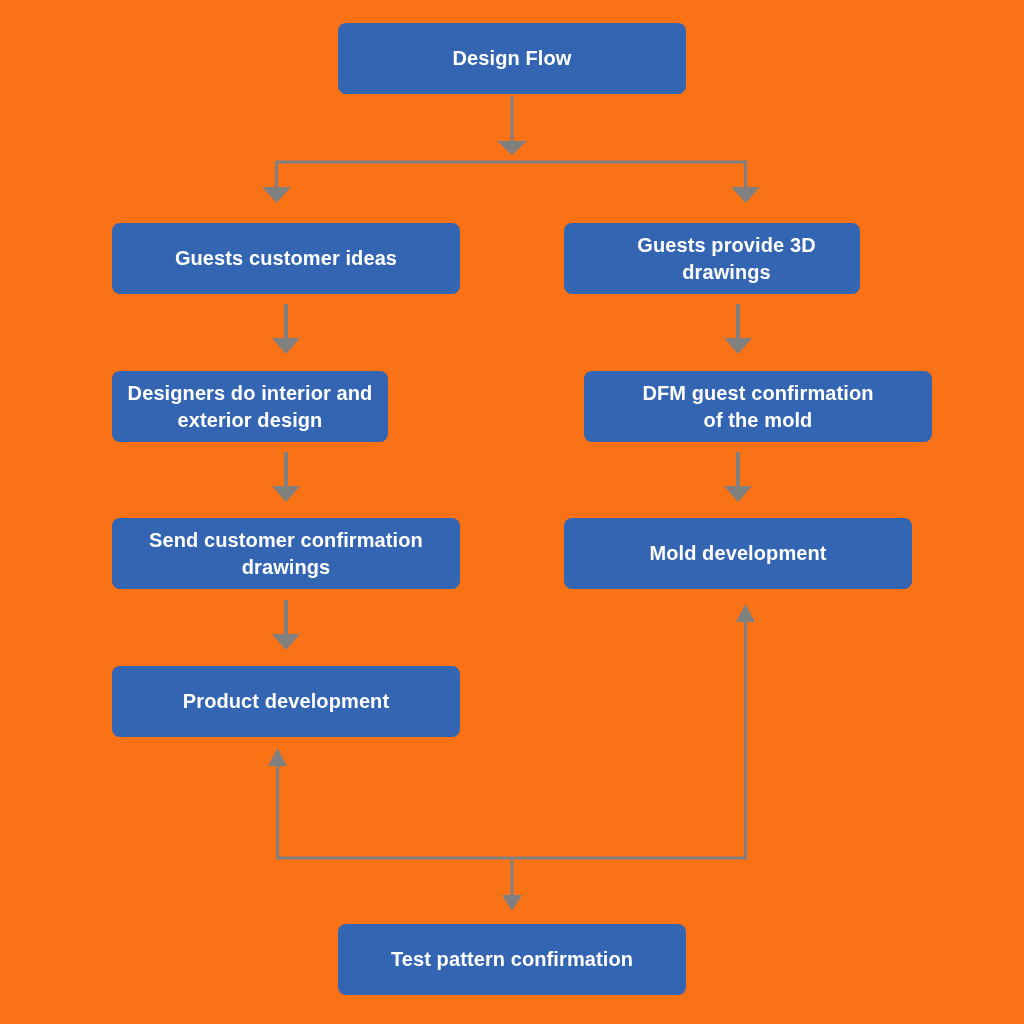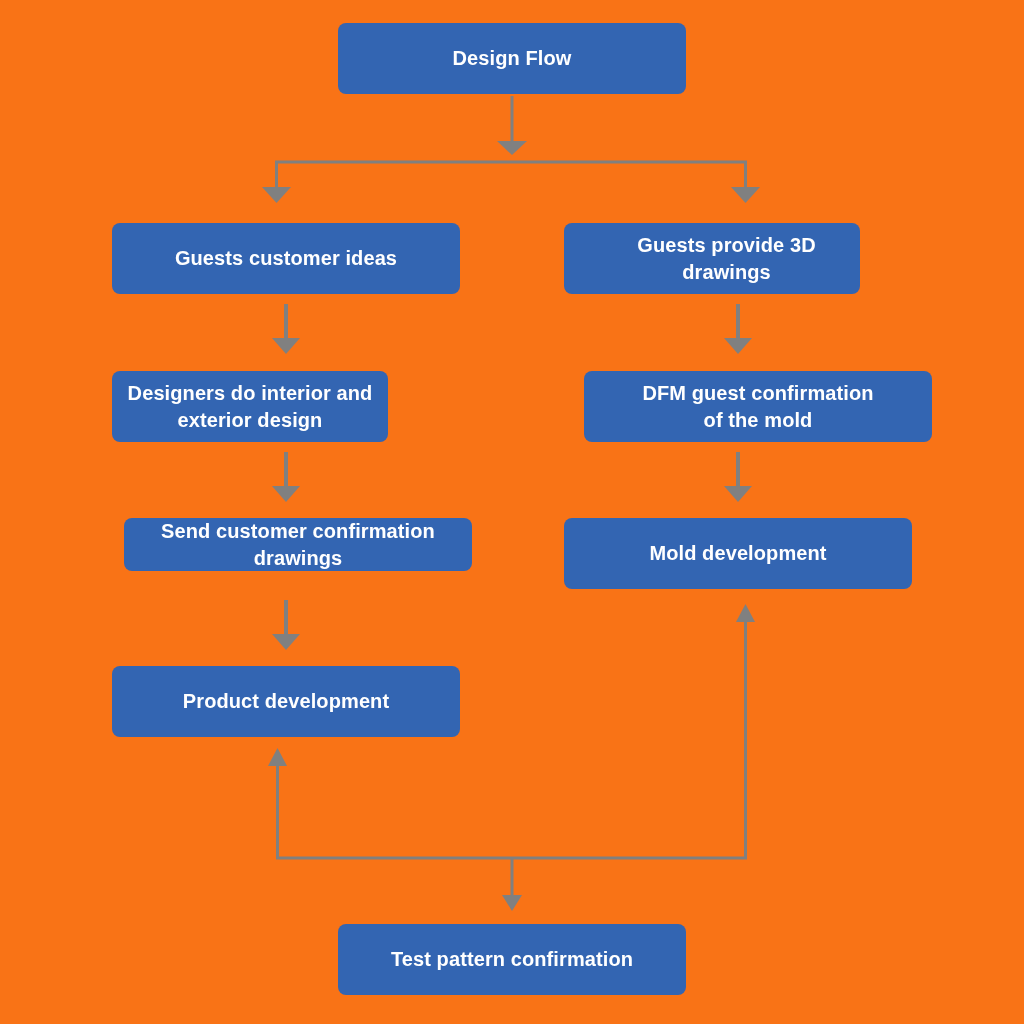--- a/index.html
+++ b/index.html
@@ -135,21 +135,21 @@
   <div class="node" style="left:112px; top:371px; width:276px; height:71px;">
     <span class="node-label">Designers do interior and
 exterior design</span>
   </div>
 
   <div class="node" style="left:564px; top:371px; width:348px; height:71px;margin-left:20px;">
     <span class="node-label">DFM guest confirmation
 of the mold</span>
   </div>
 
-  <div class="node" style="left:124px; top:518px; width:348px; height:53px;">
+  <div class="node" style="left:112px; top:518px; width:348px; height:71px;">
     <span class="node-label">Send customer confirmation
 drawings</span>
   </div>
 
   <div class="node" style="left:564px; top:518px; width:348px; height:71px;">
     <span class="node-label">Mold development</span>
   </div>
 
   <div class="node" style="left:112px; top:666px; width:348px; height:71px;">
     <span class="node-label">Product development</span>

